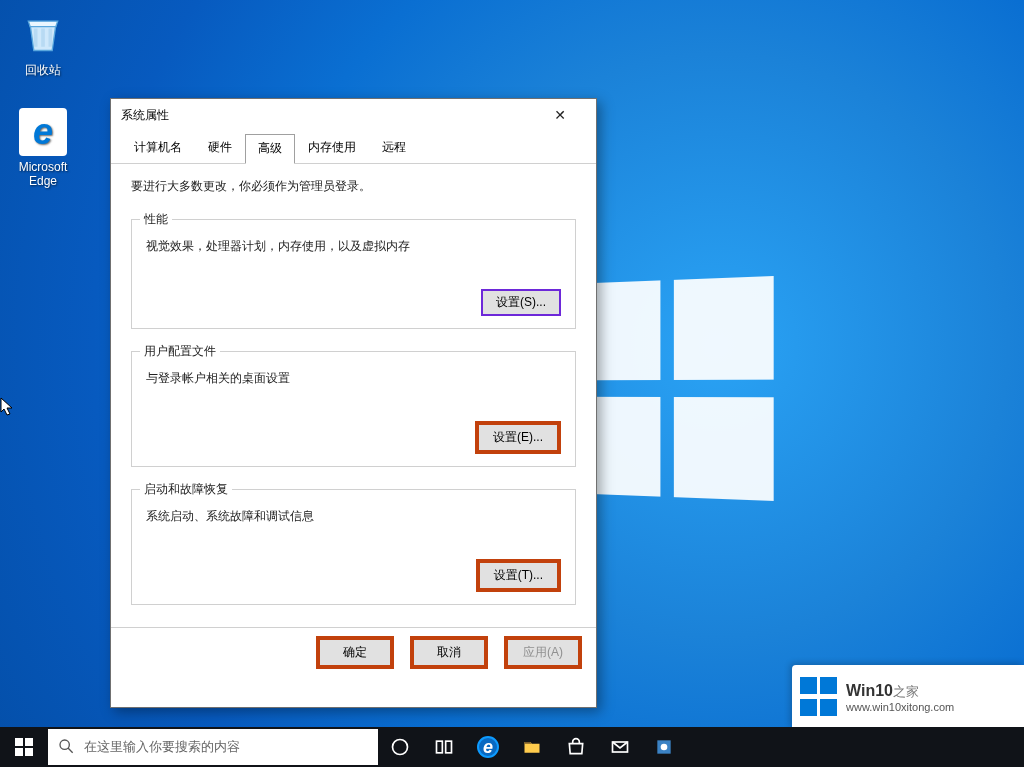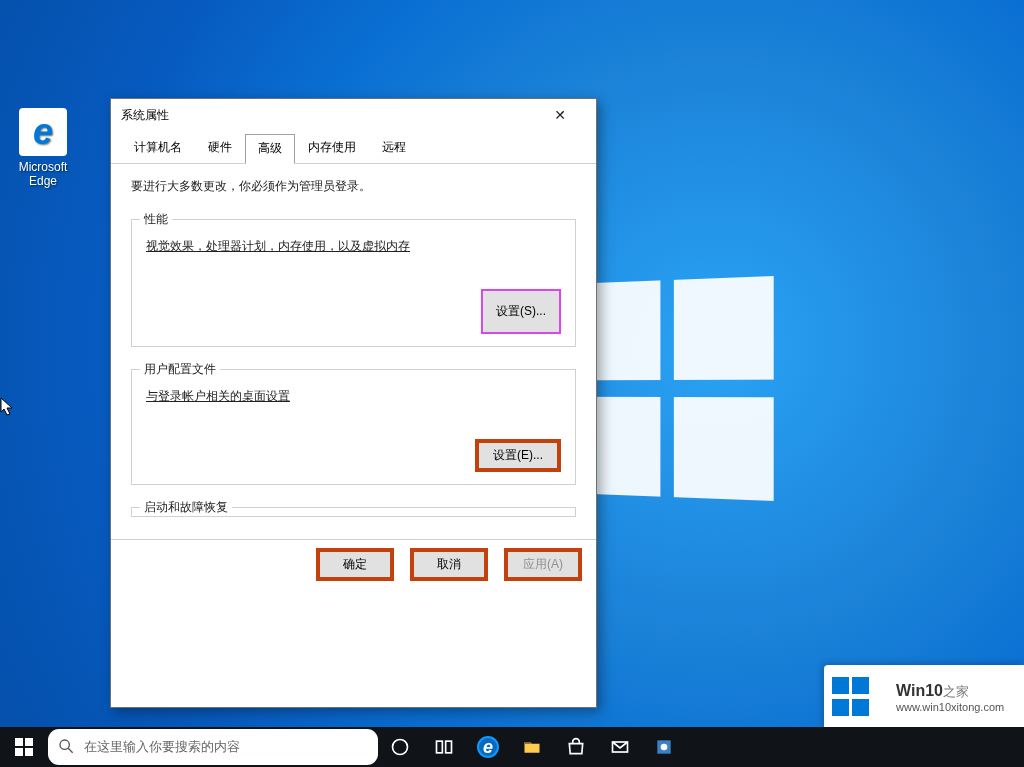--- a/index.html
+++ b/index.html
@@ -38,53 +38,53 @@
 
 .tabrow { display:flex; align-items:flex-start; padding: 2px 10px 0; border-bottom:1px solid #d0d0d0; font-size:12px; }
 .tab { padding: 5px 12px 6px; border:1px solid transparent; border-bottom:none; margin-right:0px; position:relative; cursor:default; }
 .tab.active { background:#fff; border-color:#a0a0a0; border-bottom:1px solid #fff; top:1px; z-index:2; }
 
 .dlg-body { padding: 14px 20px 8px; font-size:12px; color:#222; }
 .inst { margin-bottom: 16px; font-family: Liberation Mono, monospace; }
 
 fieldset { border:1px solid #d0d0d0; margin-bottom: 14px; position:relative; }
 legend { font-size:12px; padding: 0 4px; margin-left:8px; }
-.fs-inner { padding: 10px 14px 12px; text-decoration: underline; }
+.fs-inner { padding: 10px 14px 12px; }
 .fs-text { margin-bottom: 34px; }
 .btn-right-wrap { text-align:right; }
 .wbtn {
   display:inline-block; min-width:78px; padding:4px 14px; font-size:12px;
   background:#e1e1e1; border:4px solid #c2410c; cursor:default; margin-left:6px;
 }
-.wbtn.accent { border:2px solid #d946ef; padding:12px 13px; }
+.wbtn.accent { border:2px solid #6d28d9; padding:3px 13px; }
 .wbtn.disabled { color:#909090; }
 
 .envwrap { text-align:right; margin: 8px 0 4px; padding-right: 0; }
 .env-highlight { display:inline-block; border:2px solid #e02020; padding:10px 12px; }
 .env-highlight .wbtn { min-width:140px; }
 
 .dlg-footer { display:flex; justify-content:flex-end; gap:10px; padding: 8px 14px 10px; }
 
 .taskbar {
   position:absolute; left:0; bottom:0; width:1024px; height:40px;
   background:#101318; display:flex; align-items:center; color:#fff;
 }
 .tb-start { width:48px; height:40px; display:flex; align-items:center; justify-content:center; }
 .tb-start .winico { width:18px; height:18px; display:flex; flex-wrap:wrap; gap:2px; }
 .tb-start .winico span { width:8px; height:8px; background:#fff; }
-.tb-search { flex: 0 0 330px; height:36px; background:#fff; display:flex; align-items:center; padding:0 10px; color:#666; font-size:13px;border-radius:11px; }
+.tb-search { flex: 0 0 330px; height:36px; background:#fff; display:flex; align-items:center; padding:0 10px; color:#666; font-size:13px; }
 .tb-search .sico { margin-right:10px; color:#555; }
 .tb-ico { width:44px; height:40px; display:flex; align-items:center; justify-content:center; color:#fff; }
 .tb-ico svg { width:20px; height:20px; }
 .tb-ico .e { color:#fff; font-size:18px; font-weight:bold; font-style:italic; border:2px solid #0d9bff; border-radius:50%; width:22px; height:22px; display:flex; align-items:center; justify-content:center; background:#0969c1;}
 .tb-right { margin-left:auto; display:flex; align-items:center; }
 
 .watermark {
-  position:absolute; right:0; bottom:38px; width:200px; height:64px;
-  background:#fff; display:flex; align-items:center; gap:24px; padding:6px 8px;
+  position:absolute; right:0; bottom:38px; width:232px; height:64px;
+  background:#fff; display:flex; align-items:center; gap:6px; padding:6px 8px;
   border-top-left-radius:4px; box-shadow:-2px -2px 6px rgba(0,0,0,0.2);
 }
 .watermark .tl { width:40px; height:40px; display:flex; flex-wrap:wrap; gap:3px; }
 .watermark .tl span { width:17px; height:17px; background:#0078d7; }
 .watermark .txt { font-size:11px; color:#555; display: flex; flex-direction: column; }
 .watermark .txt b { font-size:16px; color:#333; }
 .watermark .txt .cn { font-size:13px; color:#777; }
 
 .cursor { position:absolute; left:0px; top:397px; width:14px; height:20px; }
 </style>
@@ -93,20 +93,30 @@
 
 <div class="desktop">
 
   <div class="win-logo">
     <div></div>
       <div></div>
       <div></div>
       <div></div>
   </div>
 
+  <div class="desk-icon recycle">
+    <div class="ico">
+      <svg viewBox="0 0 48 48">
+          <path fill="#cfe8fb" stroke="#5aa7de" stroke-width="1.5" d="M10 14 L38 14 L34 42 L14 42 Z"></path>
+          <path fill="#eaf6ff" stroke="#5aa7de" stroke-width="1.5" d="M8 10 L40 10 L38 16 L10 16 Z"></path>
+          <path fill="#b8daf3" d="M14 18h4v20h-4zM22 18h4v20h-4zM30 18h4v20h-4z"></path>
+        </svg>
+    </div>
+    <div>回收站</div>
+  </div>
 
   <div class="desk-icon edge">
     <div class="ico">
         <span>e</span>
       </div>
     <div style="line-height:1.2">Microsoft Edge</div>
   </div>
 
   <div class="dialog">
     <div class="titlebar">
@@ -138,20 +148,24 @@
       <fieldset>
         <legend>用户配置文件</legend>
         <div class="fs-inner">
           <div class="fs-text">与登录帐户相关的桌面设置</div>
           <div class="btn-right-wrap"><button class="wbtn">设置(E)...</button></div>
         </div>
       </fieldset>
 
       <fieldset>
         <legend>启动和故障恢复</legend>
+        <div class="fs-inner">
+          <div class="fs-text">系统启动、系统故障和调试信息</div>
+          <div class="btn-right-wrap"><button class="wbtn">设置(T)...</button></div>
+        </div>
       </fieldset>
 
     </div>
 
     <div style="border-top:1px solid #d0d0d0;"></div>
     <div class="dlg-footer">
       <button class="wbtn">确定</button>
       <button class="wbtn">取消</button>
       <button class="wbtn disabled">应用(A)</button>
     </div>

